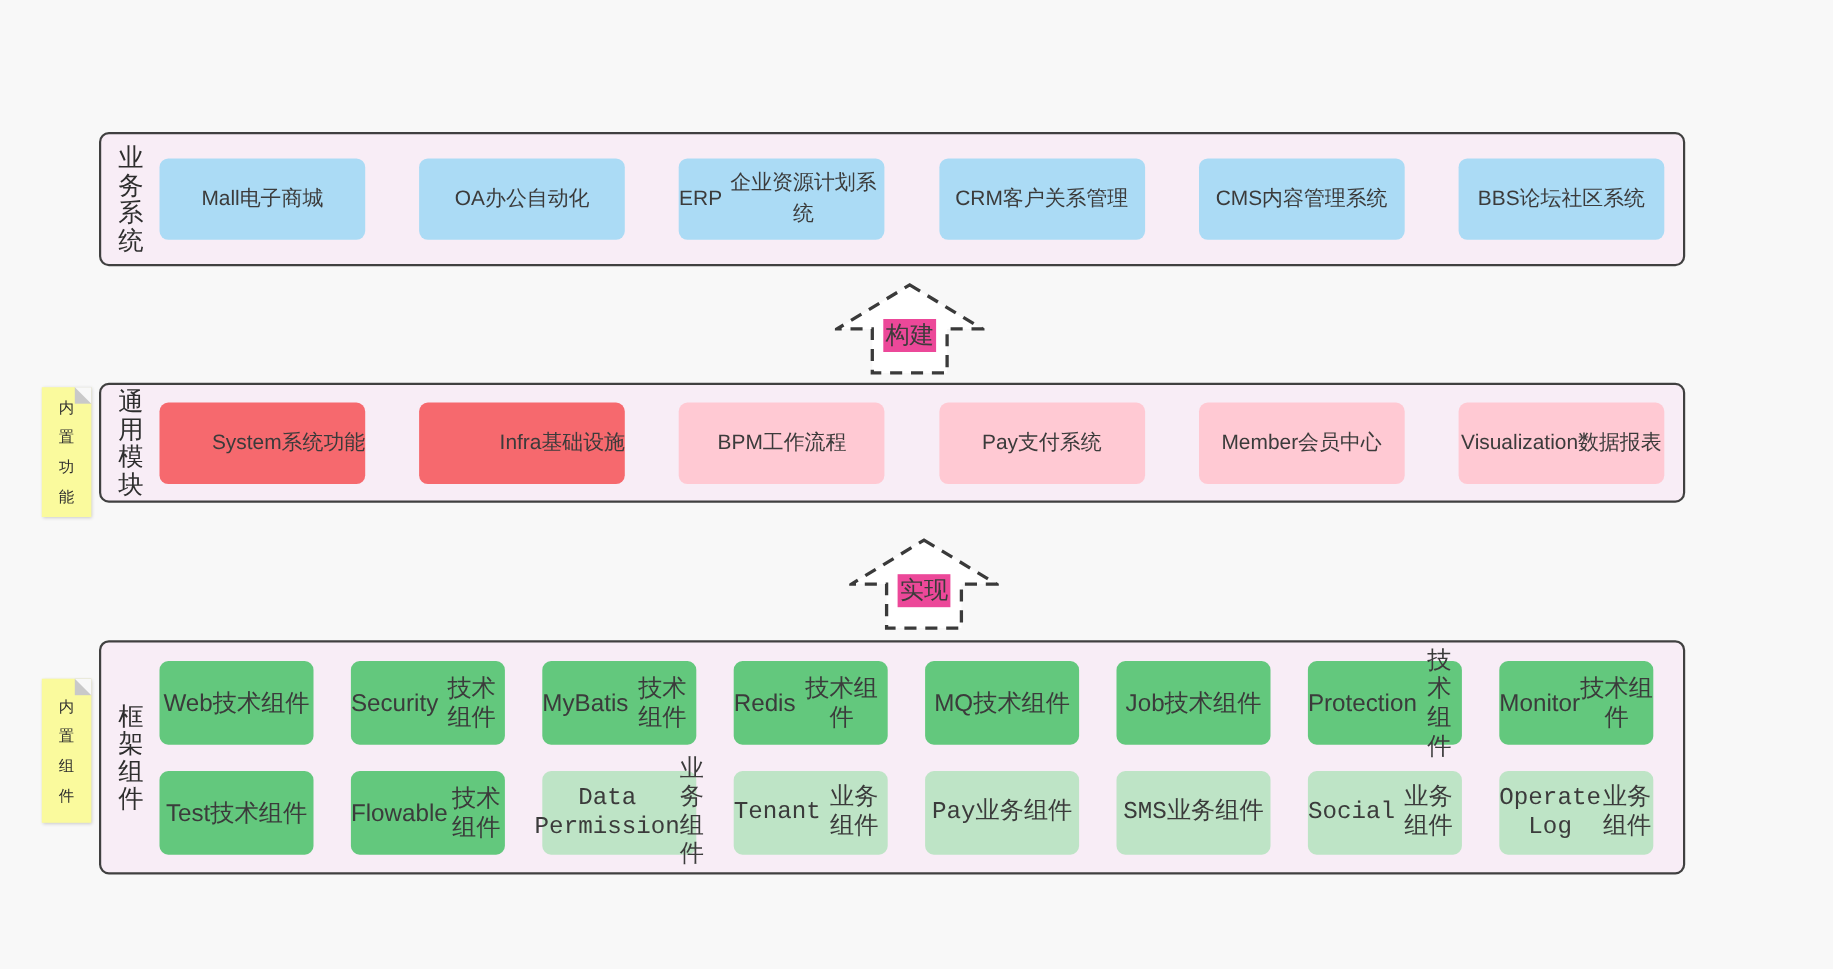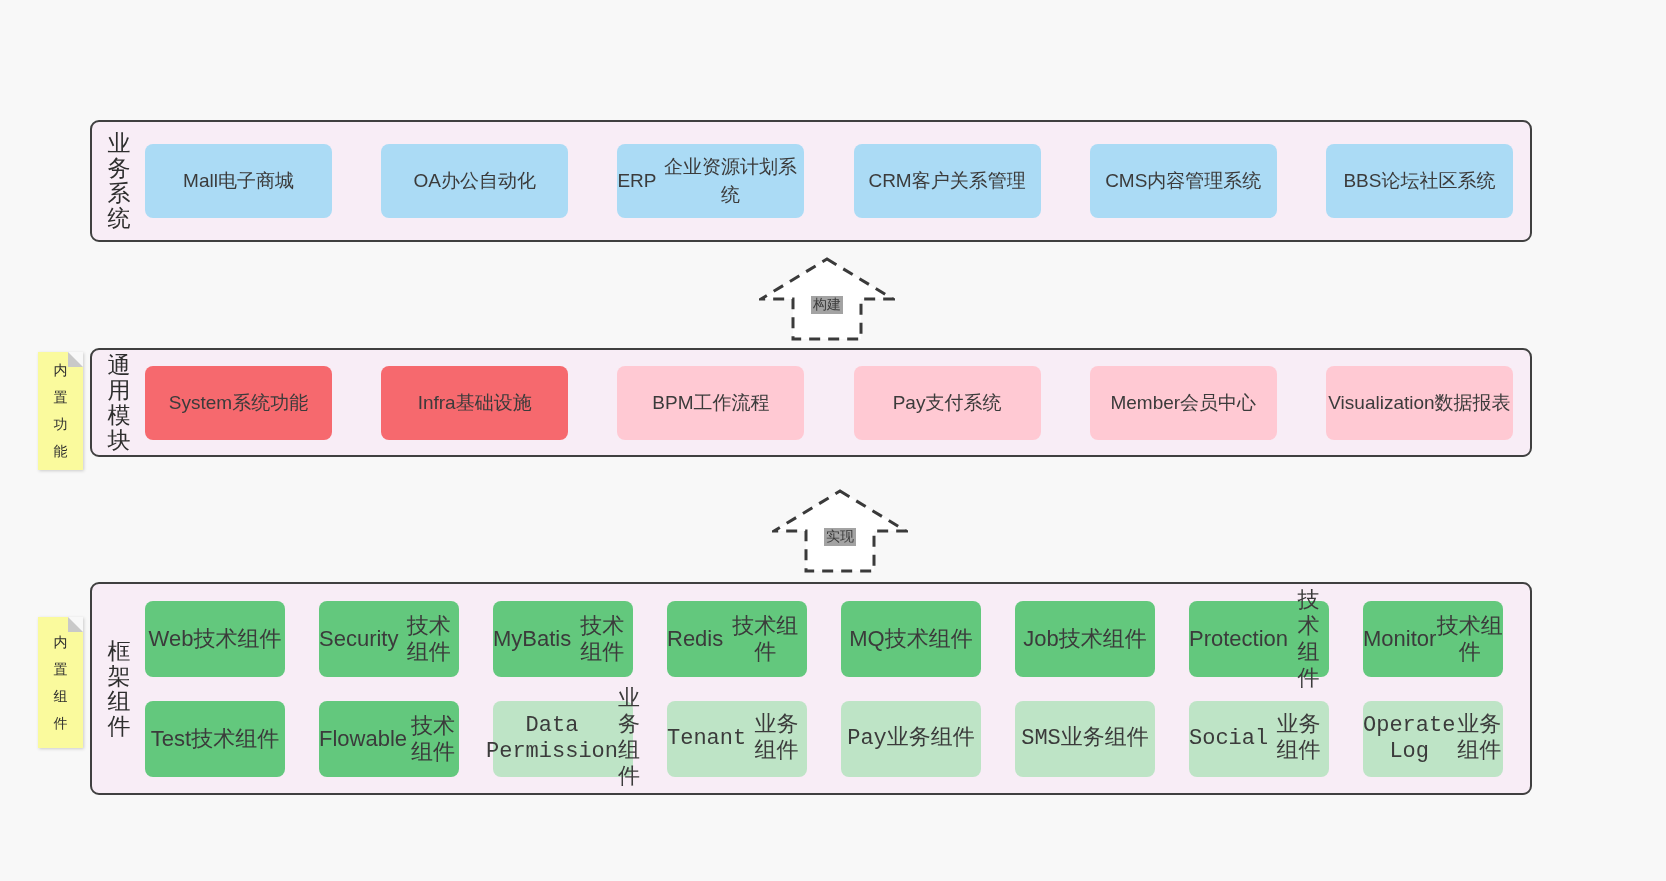--- a/index.html
+++ b/index.html
@@ -62,21 +62,21 @@
     flex-direction: row;
     align-items: center;
     justify-content: center;
     text-align: center;
     color: var(--text, #3b3b3b);
     box-sizing: border-box;
   }
   .w6 { width: 187px; height: 74px; font-size: 19px; line-height: 28px; }
   .w8 { width: 140px; height: 76px; font-size: 22px; line-height: 26px; }
   .c-blue        { background: var(--blue, #abdbf5); }
-  .c-red         { background: var(--red, #f6696e); }
+  .c-red         { background: var(--red, #f6696e); justify-content: flex-end; }
   .c-pink        { background: var(--pink, #ffc9d3); }
   .c-green       { background: var(--green, #63c87d); }
   .c-green-light { background: var(--green-light, #bee4c6); font-family: Liberation Mono, monospace; }
 
   
   .sticky {
     position: absolute;
     left: 38px;
     width: 45px;
     background: var(--sticky, #fafa9d);
@@ -110,23 +110,23 @@
     width: 136px;
     height: 84px;
   }
   .arrow-1 { left: 759px; top: 257px; }
   .arrow-2 { left: 772px; top: 489px; }
   .arrow svg { display: block; width: 100%; height: 100%; }
   .arrow-label {
     position: absolute;
     left: 50%; top: 57%;
     transform: translate(-50%,-50%);
-    font-size: 14px;
+    font-size: 22px;
     color: var(--text, #3b3b3b);
-    background: #a3a3a3;
+    background: #ec4899;
     padding: 0 2px;
     white-space: nowrap;
     text-align: center;
   }
 </style>
 </head>
 <body>
 
 <div class="canvas">
 

